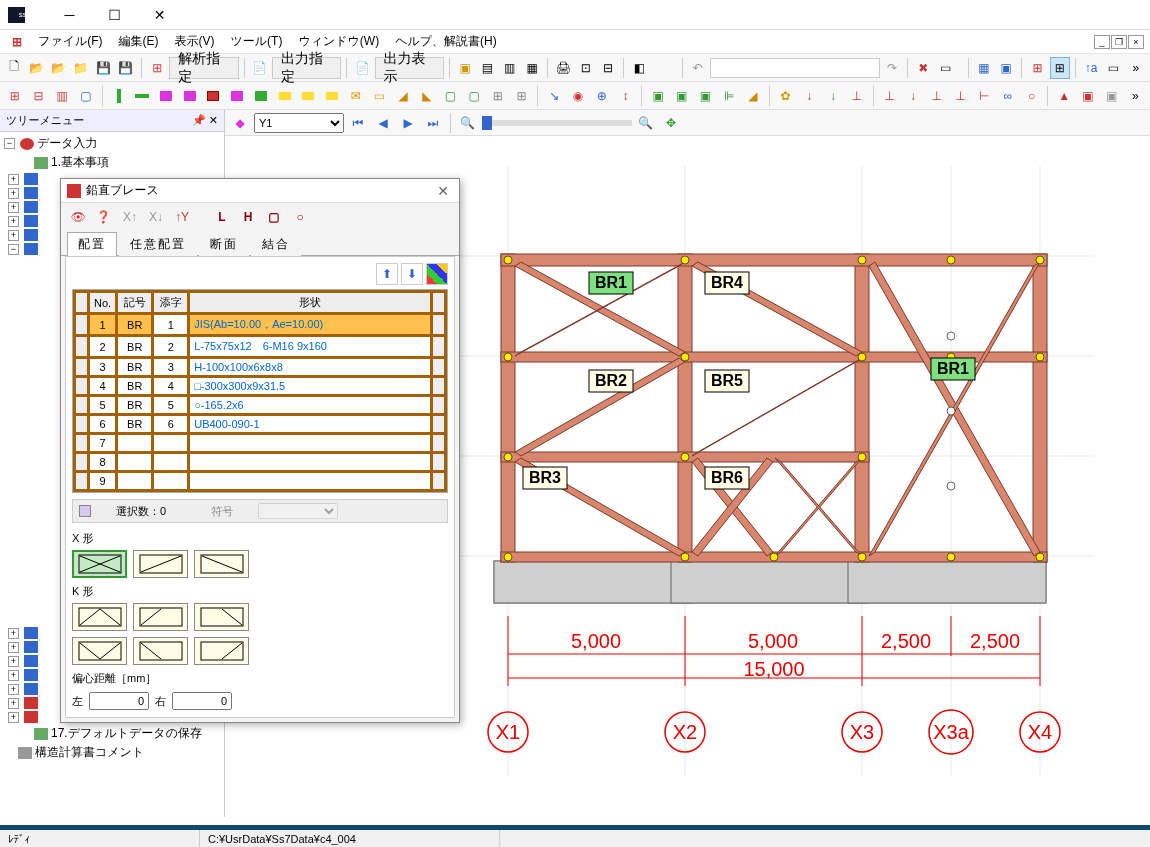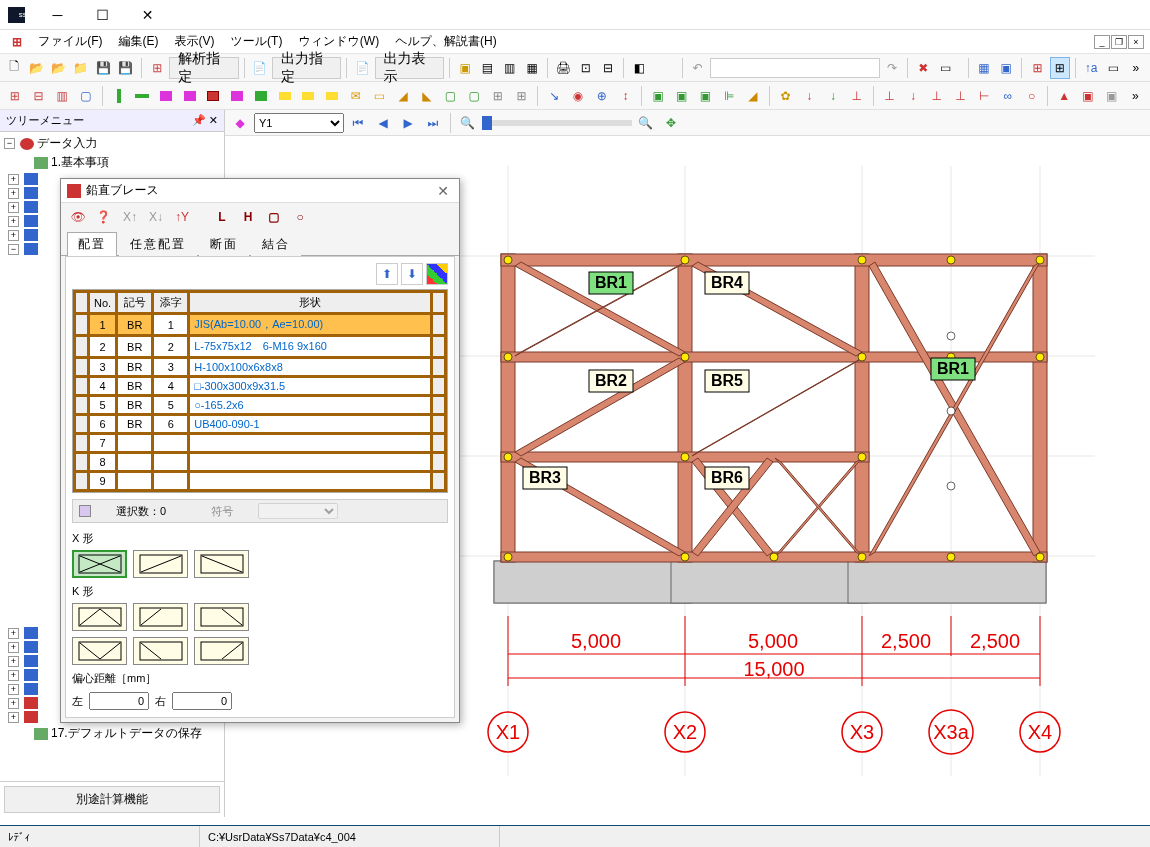--- a/index.html
+++ b/index.html
@@ -1,18 +1,18 @@
 <!DOCTYPE html>
 <html><head>
 <meta charset="utf-8">
 <style>
 * { box-sizing: border-box; margin: 0; padding: 0; font-family: "MS UI Gothic", "Meiryo", sans-serif; }
 body { background: #fff; font-size: 12px; overflow: hidden; width: 1150px; height: 847px; position: relative; }
 .titlebar { height: 30px; background: #fff; border-bottom: 1px solid #ddd; display: flex; align-items: center; padding: 0 8px; }
-.titlebar .icon { width: 16px; height: 16px; background: #0f172a; color: #fff; font-size: 8px; display: flex; align-items: center; justify-content: center; margin-right: 10px; padding-left: 17px; }
+.titlebar .icon { width: 16px; height: 16px; background: #0f172a; color: #fff; font-size: 8px; display: flex; align-items: center; justify-content: center; margin-right: 22px; padding-left: 17px; }
 .titlebar .title { flex: 1; font-size: 12px; }
 .titlebar .winbtns { display: flex; }
 .titlebar .winbtns button { width: 45px; height: 30px; border: none; background: transparent; font-size: 14px; }
 .menubar { height: 24px; background: #fff; border-bottom: 1px solid #e5e5e5; display: flex; align-items: center; padding: 0 6px; gap: 4px; }
 .menubar .mbtn { padding: 2px 6px; cursor: pointer; font-size: 12px; }
 .menubar .mdi { margin-left: auto; display: flex; gap: 1px; }
 .menubar .mdi span { width: 16px; height: 14px; border: 1px solid #999; font-size: 9px; text-align: center; line-height: 12px; cursor: pointer; }
 .toolbar { height: 28px; border-bottom: 1px solid #e0e0e0; display: flex; align-items: center; padding: 2px 4px; gap: 2px; background: #f8f8f8; }
 .tbtn { width: 22px; height: 22px; border: 1px solid transparent; display: flex; align-items: center; justify-content: center; cursor: pointer; font-size: 12px; }
 .tbtn.wide { width: auto; padding: 0 8px; font-size: 14px; border: 1px solid #ccc; background: #f0f0f0; }
@@ -24,21 +24,21 @@
 .treebody { flex: 1; overflow: auto; font-size: 12px; padding: 2px; }
 .treenode { padding: 1px 2px 1px 16px; white-space: nowrap; cursor: pointer; display: flex; align-items: center; gap: 3px; }
 .treenode .ticon { width: 14px; height: 12px; display: inline-block; }
 .treenode .expand { width: 11px; height: 11px; border: 1px solid #999; font-size: 9px; line-height: 9px; text-align: center; margin-left: -14px; margin-right: 2px; background: #fff; }
 .bottombtn { border: 1px solid #ccc; background: #f0f0f0; text-align: center; padding: 4px; margin: 2px; font-size: 12px; cursor: pointer; }
 .canvaswrap { flex: 1; position: relative; background: #fff; display: flex; flex-direction: column; }
 .canvastb { height: 26px; border-bottom: 1px solid #ddd; display: flex; align-items: center; gap: 3px; padding: 0 4px; background: #f8f8f8; }
 .canvastb select, .canvastb input { font-size: 11px; height: 20px; }
 .drawing { flex: 1; position: relative; overflow: hidden; }
 .drawing svg { position: absolute; left: 0; top: 0; }
-.statusbar { height: 22px; border-top: 1px solid #0c4a6e; background: #f0f0f0; display: flex; align-items: center; font-size: 11px; position: absolute; bottom: 0; left: 0; right: 0; }
+.statusbar { height: 22px; border-top: 5px solid #0c4a6e; background: #f0f0f0; display: flex; align-items: center; font-size: 11px; position: absolute; bottom: 0; left: 0; right: 0; }
 .statusbar .cell { border-right: 1px solid #ccc; padding: 0 8px; height: 100%; display: flex; align-items: center; }
 
 .dialog { position: absolute; left: 60px; top: 178px; width: 400px; height: 545px; background: #f4f4f4; border: 1px solid #888; box-shadow: 2px 2px 8px rgba(0,0,0,0.3); z-index: 100; display: flex; flex-direction: column; }
 .dlgtitle { height: 24px; background: #fff; border-bottom: 1px solid #ddd; display: flex; align-items: center; padding: 0 6px; font-size: 12px; }
 .dlgtitle .dicon { width:14px; height:14px; background:#c33; margin-right:5px; }
 .dlgtitle .dclose { margin-left:auto; width:20px; text-align:center; cursor:pointer; font-size:14px; color:#666; }
 .dlgtb { height: 28px; display: flex; align-items: center; gap: 4px; padding: 0 6px; }
 .dlgtabs { display: flex; border-bottom: 1px solid #aaa; padding: 0 6px; gap: 2px; }
 .dlgtab { padding: 3px 10px; font-size: 12px; border: 1px solid transparent; border-bottom: none; cursor: pointer; position: relative; top: 1px; background: #f4f4f4; letter-spacing: 2px; }
 .dlgtab.active { border-color: #aaa; background: #fff; }
@@ -281,23 +281,24 @@
           <span class="ticon" style="background:#c33"></span>
         </div>
       <div class="treenode" style="padding-left:20px">
           <span class="expand">+</span>
           <span class="ticon" style="background:#c33"></span>
         </div>
       <div class="treenode" style="padding-left:32px">
           <span class="ticon" style="background:#6a6"></span>
           <span>17.デフォルトデータの保存</span>
         </div>
-    </div>
-    <div style="border-top:1px solid #ccc;padding:2px">
-      <div class="bottombtn">別途計算機能</div>
+      <div class="treenode" style="padding-left:16px">
+          <span class="ticon" style="background:#999"></span>
+          <span>構造計算書コメント</span>
+        </div>
     </div>
   </div>
 
   <div class="canvaswrap">
     <div class="canvastb">
       <span class="tbtn" style="color:#d3d">◆</span>
       <select style="width:90px"><option>Y1</option></select>
       <span class="tbtn" style="color:#36c">⏮</span>
       <span class="tbtn" style="color:#36c">◀</span>
       <span class="tbtn" style="color:#36c">▶</span>

